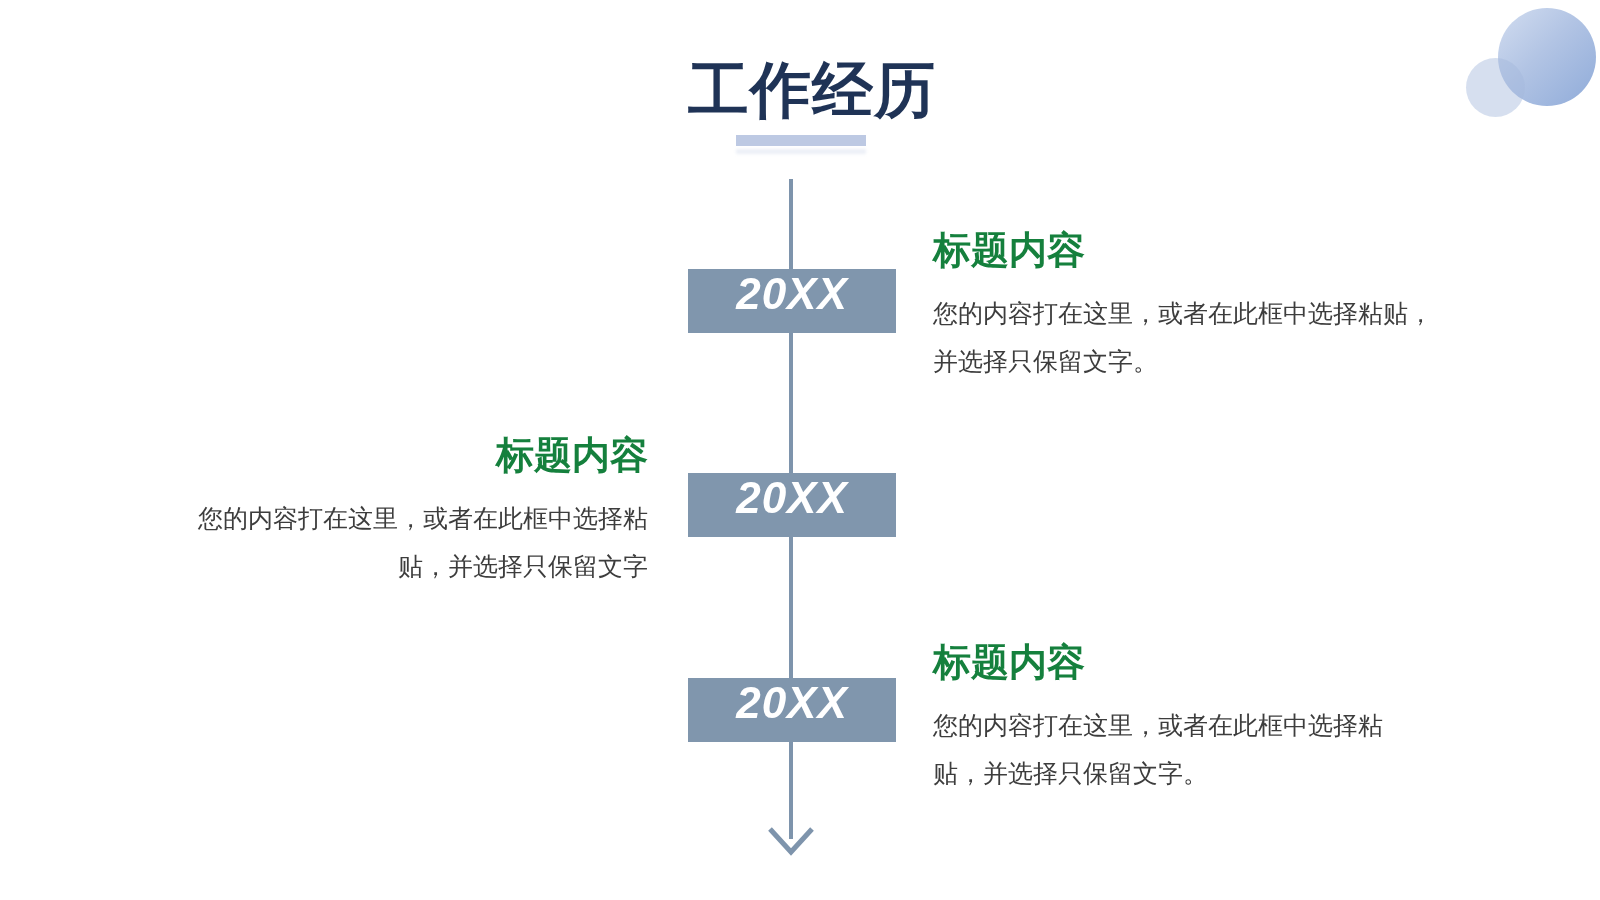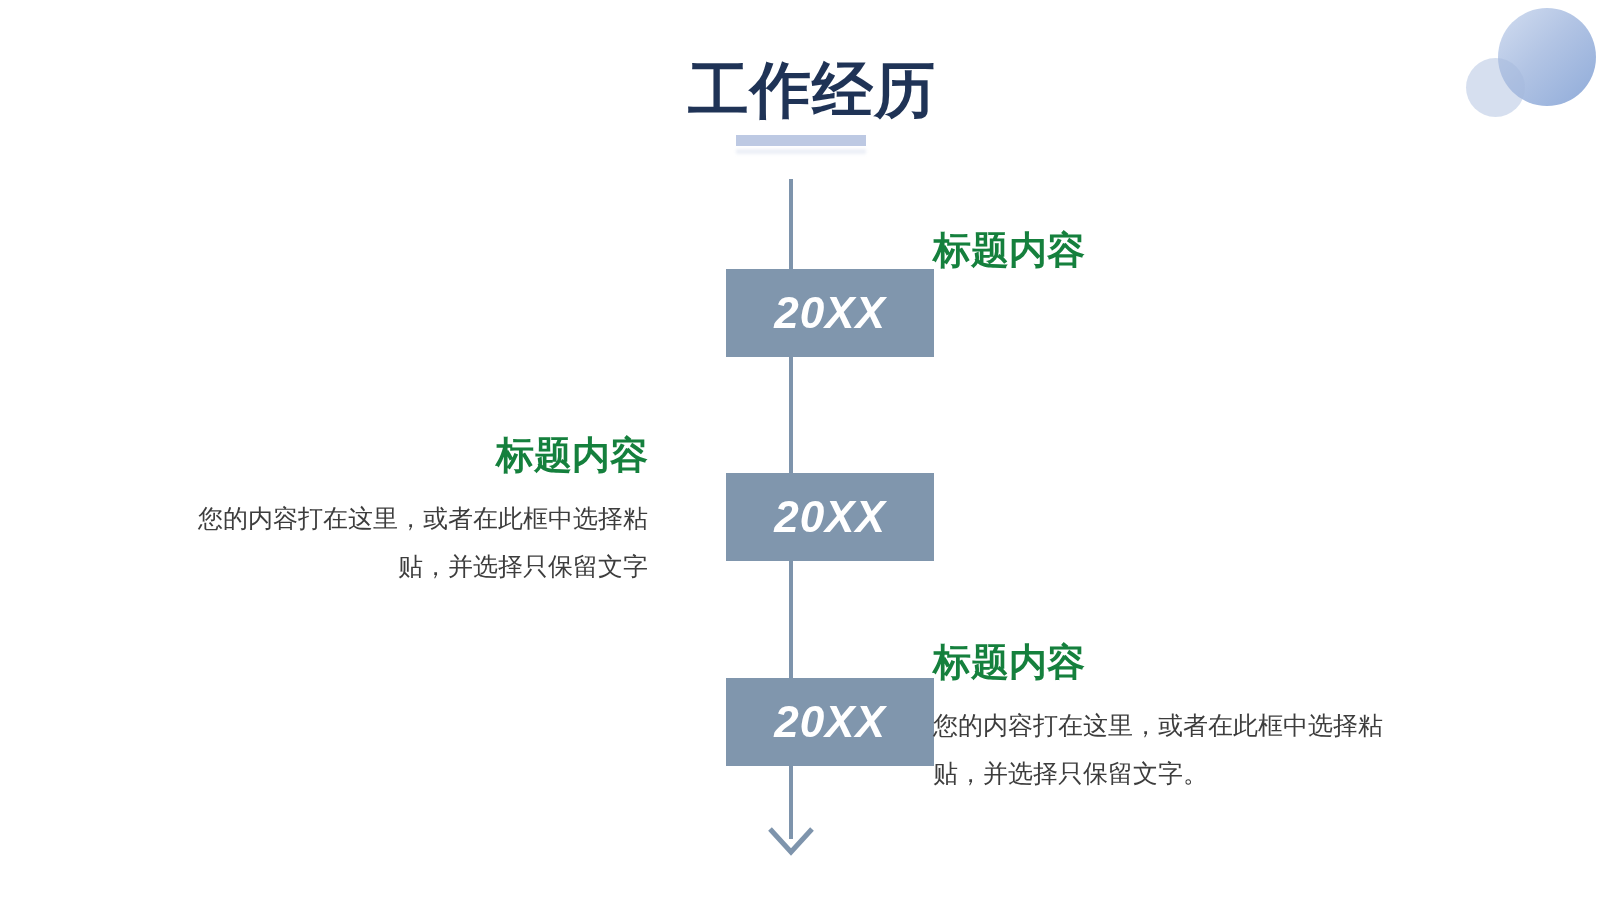--- a/index.html
+++ b/index.html
@@ -74,26 +74,26 @@
   .timeline-arrow {
     position: absolute;
     left: 765px;
     top: 824px;
     width: 52px;
     height: 34px;
   }
 
   .year-box {
     position: absolute;
-    left: 726px;
+    left: 688px;
     width: 208px;
-    height: 88px;
+    height: 64px;
     background: #8096ad;
     display: flex;
-    align-items: center;
+    align-items: flex-start;
     justify-content: center;
   }
   .year-box-1 { top: 269px; }
   .year-box-2 { top: 473px; }
   .year-box-3 { top: 678px; }
   .year-label {
     color: #ffffff;
     font-size: 44px;
     font-weight: 700;
     font-style: italic;
@@ -144,20 +144,22 @@
   </div>
   <div class="year-box year-box-2">
     <span class="year-label">20XX</span>
   </div>
   <div class="year-box year-box-3">
     <span class="year-label">20XX</span>
   </div>
 
   <div class="entry entry-right entry-1">
     <h2 class="entry-heading">标题内容</h2>
+    <p class="entry-body">您的内容打在这里，或者在此框中选择粘贴，
+并选择只保留文字。</p>
   </div>
 
   <div class="entry entry-left entry-2">
     <h2 class="entry-heading">标题内容</h2>
     <p class="entry-body">您的内容打在这里，或者在此框中选择粘
 贴，并选择只保留文字</p>
   </div>
 
   <div class="entry entry-right entry-3">
     <h2 class="entry-heading">标题内容</h2>

